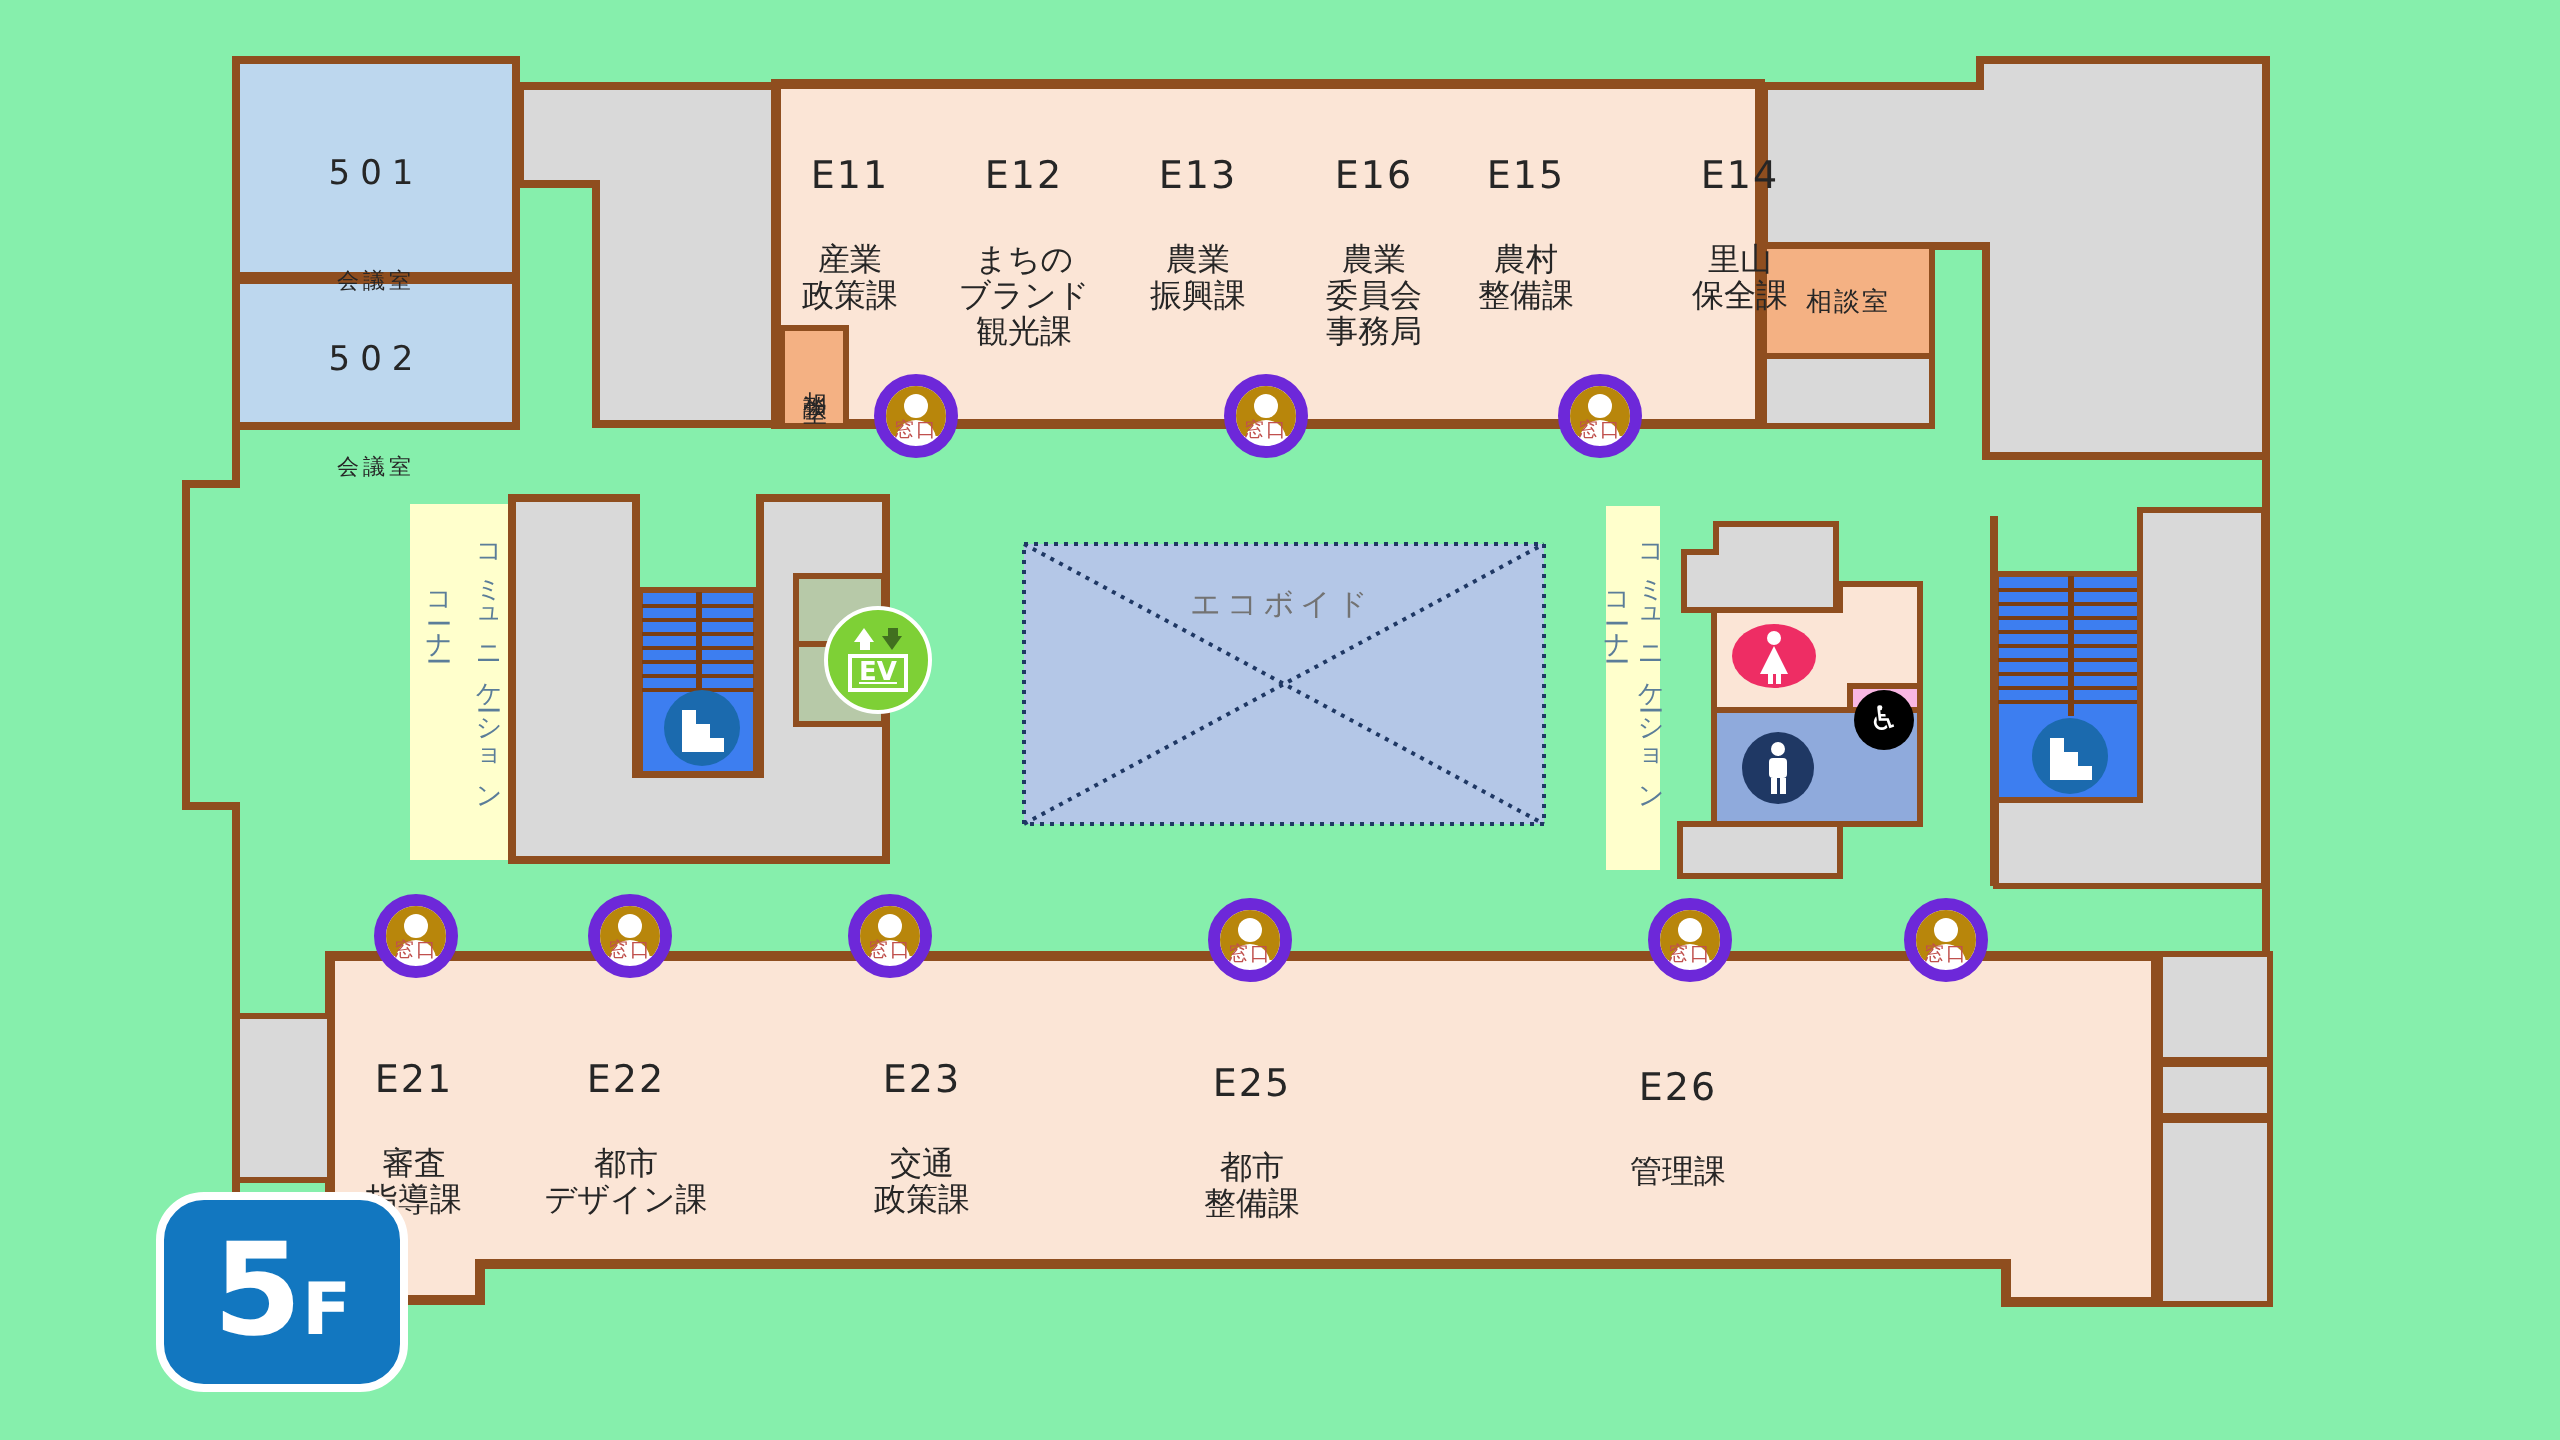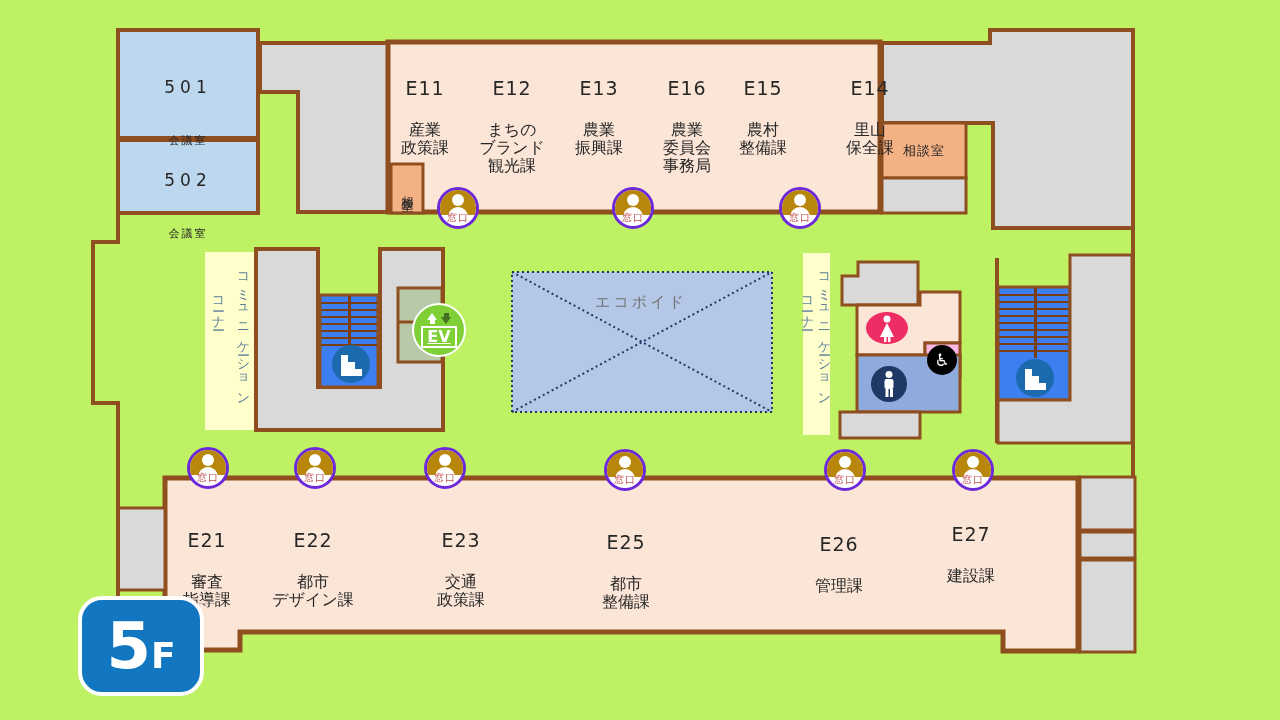--- a/index.html
+++ b/index.html
@@ -1,46 +1,46 @@
 <!DOCTYPE html>
 <html><head>
 <meta charset="utf-8">
 <style>
   html,body{margin:0;padding:0;background:#ffffff;}
   .canvas{
-    position:relative;width:1280px;height:720px;background:#bef264;overflow:hidden;
+    position:relative;width:1280px;height:720px;background:#86efac;overflow:hidden;
     font-family:"DejaVu Sans","Liberation Sans",sans-serif;color:#262626;
   }
   .plan-svg{position:absolute;left:0;top:0;}
   .lbl{position:absolute;transform:translateX(-50%);text-align:center;white-space:pre-line;line-height:1.15;}
   .dept-code{font-size:19px;letter-spacing:1px;}
   .dept-name{font-size:16px;margin-top:2px;}
   .room-code{font-size:17px;letter-spacing:5px;}
   .room-name{font-size:11px;letter-spacing:2px;margin-top:19px;}
   .consult-sm{position:absolute;left:391px;top:164px;width:32px;height:49px;display:flex;align-items:center;justify-content:center;}
   .consult-sm span{writing-mode:vertical-rl;font-size:12px;letter-spacing:2px;}
   .consult-lg{position:absolute;left:882px;top:123px;width:84px;height:55px;display:flex;align-items:center;justify-content:center;font-size:13px;letter-spacing:1px;}
   .ecovoid{position:absolute;left:641px;top:293px;transform:translateX(-50%);font-size:15px;letter-spacing:3px;color:#737373;}
   .comm{position:absolute;}
   .comm span{position:absolute;writing-mode:vertical-rl;text-orientation:mixed;font-size:13px;letter-spacing:2px;color:#5b7d99;line-height:1;}
   
-  .mado{position:absolute;width:42px;height:42px;border-radius:50%;background:#fff;border:3px solid #6d28d9;overflow:hidden;box-sizing:border-box;}
+  .mado{position:absolute;width:42px;height:42px;border-radius:50%;background:#fff;border:6px solid #6d28d9;overflow:hidden;box-sizing:border-box;}
   .mado-top{position:absolute;top:0;left:0;right:0;height:25px;background:#b8860b;overflow:hidden;}
   .mado-head{position:absolute;width:12px;height:12px;border-radius:50%;background:#fff;left:50%;top:4px;transform:translateX(-50%);}
   .mado-body{position:absolute;width:20px;height:14px;border-radius:10px 10px 0 0;background:#fff;left:50%;top:17px;transform:translateX(-50%);}
   .mado-label{position:absolute;bottom:1px;width:100%;text-align:center;font-size:10px;color:#c0504d;letter-spacing:1px;}
   
   .ev-badge{position:absolute;left:412px;top:303px;width:54px;height:54px;border-radius:50%;background:#7ed036;border:2px solid #ffffff;box-sizing:border-box;display:flex;flex-direction:column;align-items:center;justify-content:center;gap:2px;}
   .ev-arrows{display:flex;gap:4px;align-items:flex-end;}
   .arrow{display:block;}
   .tri-up{display:block;width:0;height:0;border-left:5px solid transparent;border-right:5px solid transparent;border-bottom:7px solid #ffffff;}
   .stem-up{display:block;width:5px;height:4px;background:#ffffff;margin:0 auto;}
   .tri-dn{display:block;width:0;height:0;border-left:5px solid transparent;border-right:5px solid transparent;border-top:7px solid #41701f;}
   .stem-dn{display:block;width:5px;height:4px;background:#41701f;margin:0 auto;}
-  .ev-box{border:2px solid #ffffff;color:#ffffff;font-size:16px;font-weight:bold;line-height:1;padding:1px 4px;text-decoration:underline;}
+  .ev-box{border:2px solid #ffffff;color:#ffffff;font-size:13px;font-weight:bold;line-height:1;padding:1px 4px;text-decoration:underline;}
   
   .wc-access{position:absolute;left:927px;top:345px;width:30px;height:30px;border-radius:50%;background:#000;color:#fff;font-size:17px;line-height:30px;text-align:center;}
   
   .floor-badge{position:absolute;left:78px;top:596px;width:126px;height:100px;background:#1277c0;border:4px solid #ffffff;border-radius:24px;box-sizing:border-box;display:flex;align-items:baseline;justify-content:center;color:#ffffff;font-weight:bold;}
   .floor-num{font-size:64px;line-height:92px;}
   .floor-suf{font-size:36px;}
 </style>
 </head>
 <body>
 
@@ -193,24 +193,20 @@
   </div>
   <div class="lbl" style="left:626px;top:514px;">
     <div class="dept-code">E25</div>
     <div class="dept-name">都市
 整備課</div>
   </div>
   <div class="lbl" style="left:839px;top:516px;">
     <div class="dept-code">E26</div>
     <div class="dept-name">管理課</div>
   </div>
-  <div class="lbl" style="left:971px;top:506px;">
-    <div class="dept-code">E27</div>
-    <div class="dept-name">建設課</div>
-  </div>
 
   <div class="consult-sm">
     <span>相談室</span>
   </div>
   <div class="consult-lg">
     <span>相談室</span>
   </div>
   <div class="ecovoid">エコボイド</div>
 
   <div class="comm" style="left:205px;top:256px;width:50px;height:178px;">

